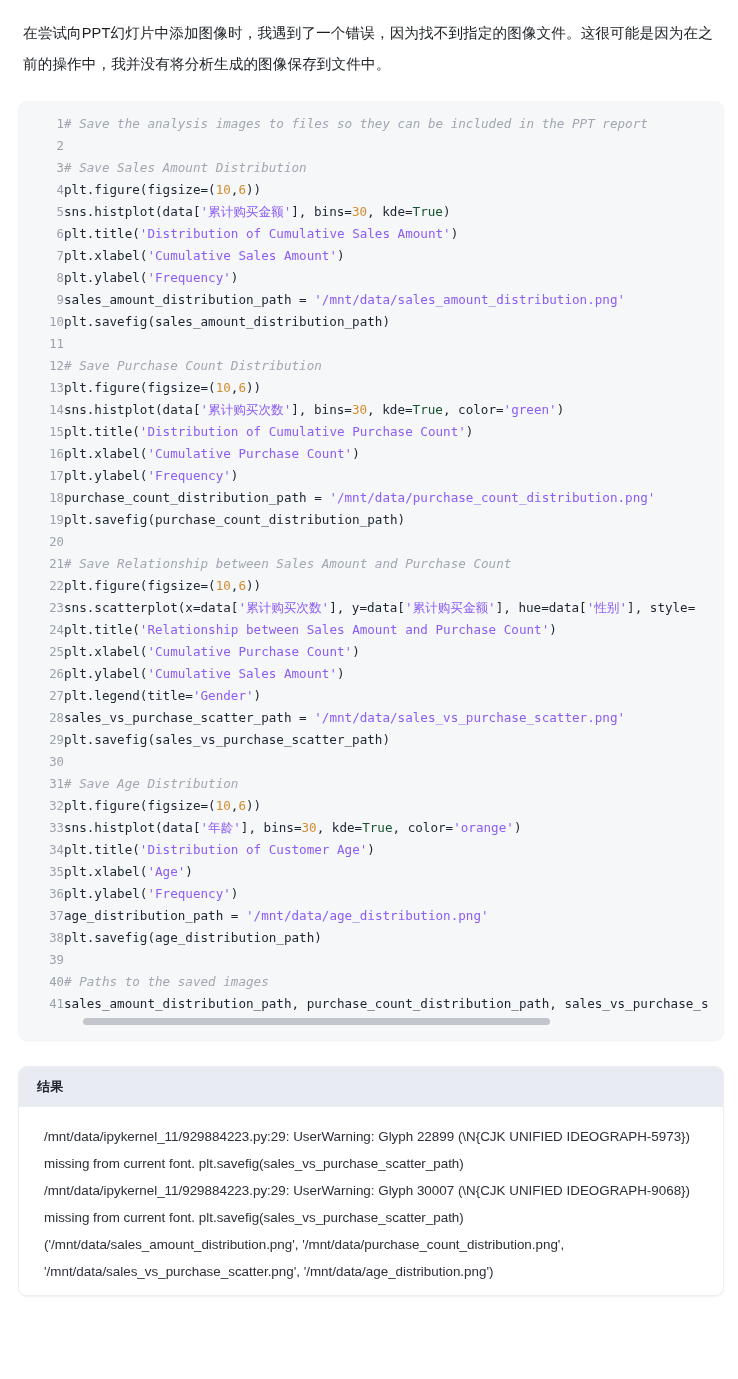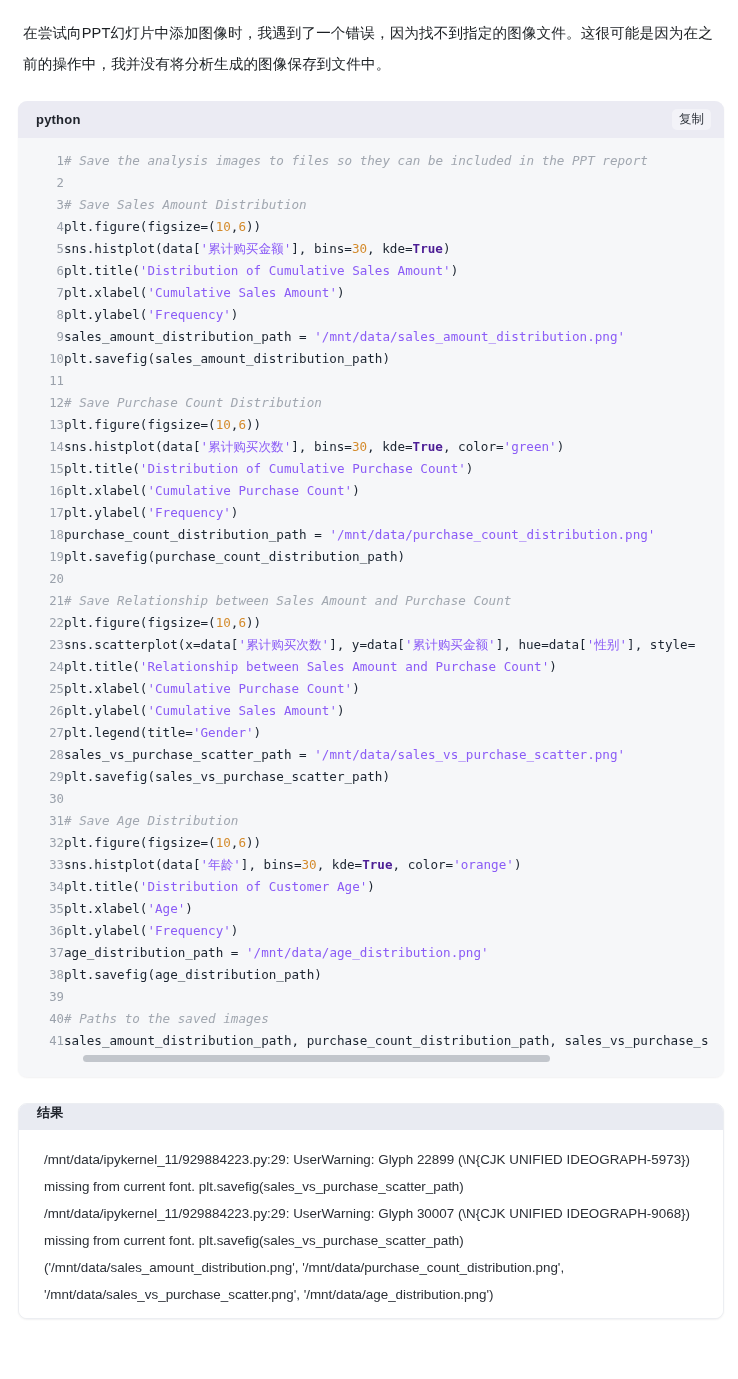--- a/index.html
+++ b/index.html
@@ -129,21 +129,21 @@
     height: 22px;
     color: #1b2430;
     overflow: hidden;
   }
   td.src .inner { display: block; overflow: hidden; }
 
   
   .t-com { color: #a1a7b0; font-style: italic; }
   .t-str { color: #8b5cf6; }
   .t-num { color: #d48b2c; }
-  .t-kw  { color: #4c1d95; font-weight: bold; }
+  .t-kw  { color: #14532d; }
   .t-pl  { color: #1b2430; }
 
   .hscroll-track {
     height: 16px;
     padding: 3px 0 6px 0;
     background: #f6f7f9;
   }
   .hscroll-thumb {
     height: 7px;
     border-radius: 4px;
@@ -157,22 +157,23 @@
     margin: 26px 14px 0 18px;
     border-radius: 9px;
     overflow: hidden;
     background: #ffffff;
     box-shadow: 0 1px 2px rgba(16,22,41,0.06);
     border: 1px solid #eceef2;
     box-sizing: border-box;
   }
   .result-head {
     background: #e9ebf2;
-    height: 26px;
+    height: 40px;
     display: flex;
+    align-items: center;
     padding: 0 18px;
     box-sizing: border-box;
   }
   .result-title {
     font-size: 13px;
     font-weight: bold;
     color: #20242c;
     letter-spacing: 0.3px;
   }
   .result-body {
@@ -191,24 +192,20 @@
 <body>
 
 <div class="page">
 
   <div class="prose">
     <p class="para para-1">在尝试向PPT幻灯片中添加图像时，我遇到了一个错误，因为找不到指定的图像文件。这很可能是因为在之前的操作中，我并没有将分析生成的图像保存到文件中。</p>
   </div>
 
 
   <div class="code-card">
-    <div class="code-head">
-      <span class="code-lang">python</span>
-      <button class="copy-btn">复制</button>
-    </div>
     <div class="code-body">
       <div class="code-scroll">
         <table class="code-table">
           <tbody id="code-lines"><tr><td class="ln">1</td><td class="src"><span class="inner"><span class="t-com"># Save the analysis images to files so they can be included in the PPT report</span></span></td></tr><tr><td class="ln">2</td><td class="src"><span class="inner">&nbsp;</span></td></tr><tr><td class="ln">3</td><td class="src"><span class="inner"><span class="t-com"># Save Sales Amount Distribution</span></span></td></tr><tr><td class="ln">4</td><td class="src"><span class="inner"><span class="t-pl">plt.figure(figsize=(</span><span class="t-num">10</span><span class="t-pl">,</span><span class="t-num">6</span><span class="t-pl">))</span></span></td></tr><tr><td class="ln">5</td><td class="src"><span class="inner"><span class="t-pl">sns.histplot(data[</span><span class="t-str">'累计购买金额'</span><span class="t-pl">], bins=</span><span class="t-num">30</span><span class="t-pl">, kde=</span><span class="t-kw">True</span><span class="t-pl">)</span></span></td></tr><tr><td class="ln">6</td><td class="src"><span class="inner"><span class="t-pl">plt.title(</span><span class="t-str">'Distribution of Cumulative Sales Amount'</span><span class="t-pl">)</span></span></td></tr><tr><td class="ln">7</td><td class="src"><span class="inner"><span class="t-pl">plt.xlabel(</span><span class="t-str">'Cumulative Sales Amount'</span><span class="t-pl">)</span></span></td></tr><tr><td class="ln">8</td><td class="src"><span class="inner"><span class="t-pl">plt.ylabel(</span><span class="t-str">'Frequency'</span><span class="t-pl">)</span></span></td></tr><tr><td class="ln">9</td><td class="src"><span class="inner"><span class="t-pl">sales_amount_distribution_path = </span><span class="t-str">'/mnt/data/sales_amount_distribution.png'</span></span></td></tr><tr><td class="ln">10</td><td class="src"><span class="inner"><span class="t-pl">plt.savefig(sales_amount_distribution_path)</span></span></td></tr><tr><td class="ln">11</td><td class="src"><span class="inner">&nbsp;</span></td></tr><tr><td class="ln">12</td><td class="src"><span class="inner"><span class="t-com"># Save Purchase Count Distribution</span></span></td></tr><tr><td class="ln">13</td><td class="src"><span class="inner"><span class="t-pl">plt.figure(figsize=(</span><span class="t-num">10</span><span class="t-pl">,</span><span class="t-num">6</span><span class="t-pl">))</span></span></td></tr><tr><td class="ln">14</td><td class="src"><span class="inner"><span class="t-pl">sns.histplot(data[</span><span class="t-str">'累计购买次数'</span><span class="t-pl">], bins=</span><span class="t-num">30</span><span class="t-pl">, kde=</span><span class="t-kw">True</span><span class="t-pl">, color=</span><span class="t-str">'green'</span><span class="t-pl">)</span></span></td></tr><tr><td class="ln">15</td><td class="src"><span class="inner"><span class="t-pl">plt.title(</span><span class="t-str">'Distribution of Cumulative Purchase Count'</span><span class="t-pl">)</span></span></td></tr><tr><td class="ln">16</td><td class="src"><span class="inner"><span class="t-pl">plt.xlabel(</span><span class="t-str">'Cumulative Purchase Count'</span><span class="t-pl">)</span></span></td></tr><tr><td class="ln">17</td><td class="src"><span class="inner"><span class="t-pl">plt.ylabel(</span><span class="t-str">'Frequency'</span><span class="t-pl">)</span></span></td></tr><tr><td class="ln">18</td><td class="src"><span class="inner"><span class="t-pl">purchase_count_distribution_path = </span><span class="t-str">'/mnt/data/purchase_count_distribution.png'</span></span></td></tr><tr><td class="ln">19</td><td class="src"><span class="inner"><span class="t-pl">plt.savefig(purchase_count_distribution_path)</span></span></td></tr><tr><td class="ln">20</td><td class="src"><span class="inner">&nbsp;</span></td></tr><tr><td class="ln">21</td><td class="src"><span class="inner"><span class="t-com"># Save Relationship between Sales Amount and Purchase Count</span></span></td></tr><tr><td class="ln">22</td><td class="src"><span class="inner"><span class="t-pl">plt.figure(figsize=(</span><span class="t-num">10</span><span class="t-pl">,</span><span class="t-num">6</span><span class="t-pl">))</span></span></td></tr><tr><td class="ln">23</td><td class="src"><span class="inner"><span class="t-pl">sns.scatterplot(x=data[</span><span class="t-str">'累计购买次数'</span><span class="t-pl">], y=data[</span><span class="t-str">'累计购买金额'</span><span class="t-pl">], hue=data[</span><span class="t-str">'性别'</span><span class="t-pl">], style=</span></span></td></tr><tr><td class="ln">24</td><td class="src"><span class="inner"><span class="t-pl">plt.title(</span><span class="t-str">'Relationship between Sales Amount and Purchase Count'</span><span class="t-pl">)</span></span></td></tr><tr><td class="ln">25</td><td class="src"><span class="inner"><span class="t-pl">plt.xlabel(</span><span class="t-str">'Cumulative Purchase Count'</span><span class="t-pl">)</span></span></td></tr><tr><td class="ln">26</td><td class="src"><span class="inner"><span class="t-pl">plt.ylabel(</span><span class="t-str">'Cumulative Sales Amount'</span><span class="t-pl">)</span></span></td></tr><tr><td class="ln">27</td><td class="src"><span class="inner"><span class="t-pl">plt.legend(title=</span><span class="t-str">'Gender'</span><span class="t-pl">)</span></span></td></tr><tr><td class="ln">28</td><td class="src"><span class="inner"><span class="t-pl">sales_vs_purchase_scatter_path = </span><span class="t-str">'/mnt/data/sales_vs_purchase_scatter.png'</span></span></td></tr><tr><td class="ln">29</td><td class="src"><span class="inner"><span class="t-pl">plt.savefig(sales_vs_purchase_scatter_path)</span></span></td></tr><tr><td class="ln">30</td><td class="src"><span class="inner">&nbsp;</span></td></tr><tr><td class="ln">31</td><td class="src"><span class="inner"><span class="t-com"># Save Age Distribution</span></span></td></tr><tr><td class="ln">32</td><td class="src"><span class="inner"><span class="t-pl">plt.figure(figsize=(</span><span class="t-num">10</span><span class="t-pl">,</span><span class="t-num">6</span><span class="t-pl">))</span></span></td></tr><tr><td class="ln">33</td><td class="src"><span class="inner"><span class="t-pl">sns.histplot(data[</span><span class="t-str">'年龄'</span><span class="t-pl">], bins=</span><span class="t-num">30</span><span class="t-pl">, kde=</span><span class="t-kw">True</span><span class="t-pl">, color=</span><span class="t-str">'orange'</span><span class="t-pl">)</span></span></td></tr><tr><td class="ln">34</td><td class="src"><span class="inner"><span class="t-pl">plt.title(</span><span class="t-str">'Distribution of Customer Age'</span><span class="t-pl">)</span></span></td></tr><tr><td class="ln">35</td><td class="src"><span class="inner"><span class="t-pl">plt.xlabel(</span><span class="t-str">'Age'</span><span class="t-pl">)</span></span></td></tr><tr><td class="ln">36</td><td class="src"><span class="inner"><span class="t-pl">plt.ylabel(</span><span class="t-str">'Frequency'</span><span class="t-pl">)</span></span></td></tr><tr><td class="ln">37</td><td class="src"><span class="inner"><span class="t-pl">age_distribution_path = </span><span class="t-str">'/mnt/data/age_distribution.png'</span></span></td></tr><tr><td class="ln">38</td><td class="src"><span class="inner"><span class="t-pl">plt.savefig(age_distribution_path)</span></span></td></tr><tr><td class="ln">39</td><td class="src"><span class="inner">&nbsp;</span></td></tr><tr><td class="ln">40</td><td class="src"><span class="inner"><span class="t-com"># Paths to the saved images</span></span></td></tr><tr><td class="ln">41</td><td class="src"><span class="inner"><span class="t-pl">sales_amount_distribution_path, purchase_count_distribution_path, sales_vs_purchase_s</span></span></td></tr></tbody>
         </table>
       </div>
       <div class="hscroll-track">
         <div class="hscroll-thumb" id="hthumb" style="margin-left: 65px; width: 467px;"></div>
       </div>
     </div>

